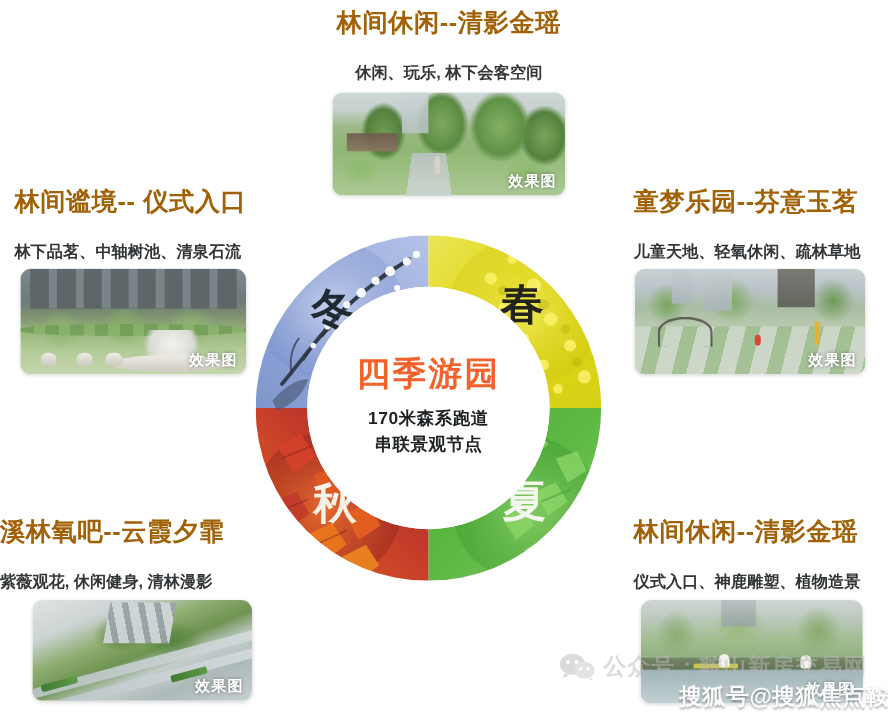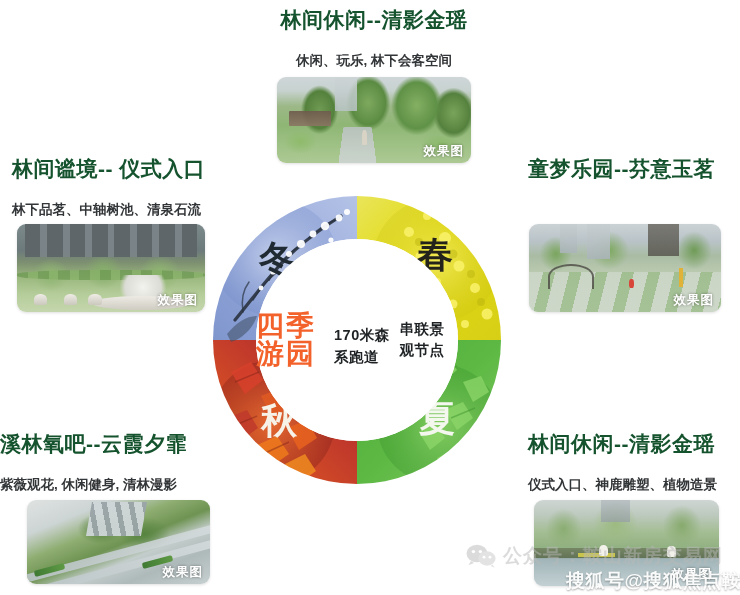--- a/index.html
+++ b/index.html
@@ -9,21 +9,21 @@
     background:#ffffff;
     font-family:"Liberation Sans","DejaVu Sans",sans-serif;
     overflow:hidden;
     position:relative;
   }
   #stage{position:relative;width:740px;height:595px;overflow:hidden;}
 
   
   .node{position:absolute;}
   .node .title{
-    font-size:21px;font-weight:bold;color:#14532d;
+    font-size:21px;font-weight:bold;color:#a16207;
     letter-spacing:0.5px;white-space:nowrap;line-height:1.15;
   }
   .node .subtitle{
     font-size:13.5px;font-weight:bold;color:#333638;
     margin-top:21px;white-space:nowrap;line-height:1.2;
   }
   .node.align-left .title,.node.align-left .subtitle{text-align:left;}
   .node.align-center .title,.node.align-center .subtitle{text-align:center;}
 
   
@@ -194,21 +194,21 @@
     font-family:"DejaVu Serif","Liberation Serif",serif;
     pointer-events:none;user-select:none;
   }
   #char-winter{color:#1f2a33;}
   #char-spring{color:#23231b;}
   #char-summer{color:#f3f7ee;}
   #char-autumn{color:#f6f2e8;}
 
   #hub{
     position:absolute;border-radius:50%;background:#ffffff;
-    display:flex;flex-direction:row;align-items:center;justify-content:center;
+    display:flex;flex-direction:column;align-items:center;justify-content:center;
   }
   #hub .hub-title{
     font-size:28px;font-weight:bold;color:#F4622B;letter-spacing:2px;line-height:1;
   }
   #hub .hub-l1,#hub .hub-l2{
     font-size:14.5px;font-weight:bold;color:#1e2224;letter-spacing:.5px;line-height:1.45;
   }
   #hub .hub-l1{margin-top:13px;}
 
   
@@ -258,20 +258,21 @@
         <div class="basin"></div>
       <div class="urn1"></div>
         <div class="urn2"></div>
         <div class="urn3"></div>
     </div>
     <div class="cap">效果图</div>
   </div>
 
   <div class="node align-left" style="left:528px;top:157px;width:210px;">
     <div class="title">童梦乐园--芬意玉茗</div>
+    <div class="subtitle">儿童天地、轻氧休闲、疏林草地</div>
   </div>
   <div class="card" style="left:529px;top:224px;width:192px;height:88px;">
     <div class="photo ph-play">
       <div class="tw1"></div>
         <div class="tw2"></div>
         <div class="tw3"></div>
       <div class="lawnstripe"></div>
         <div class="swing"></div>
       <div class="kid"></div>
         <div class="post"></div>

